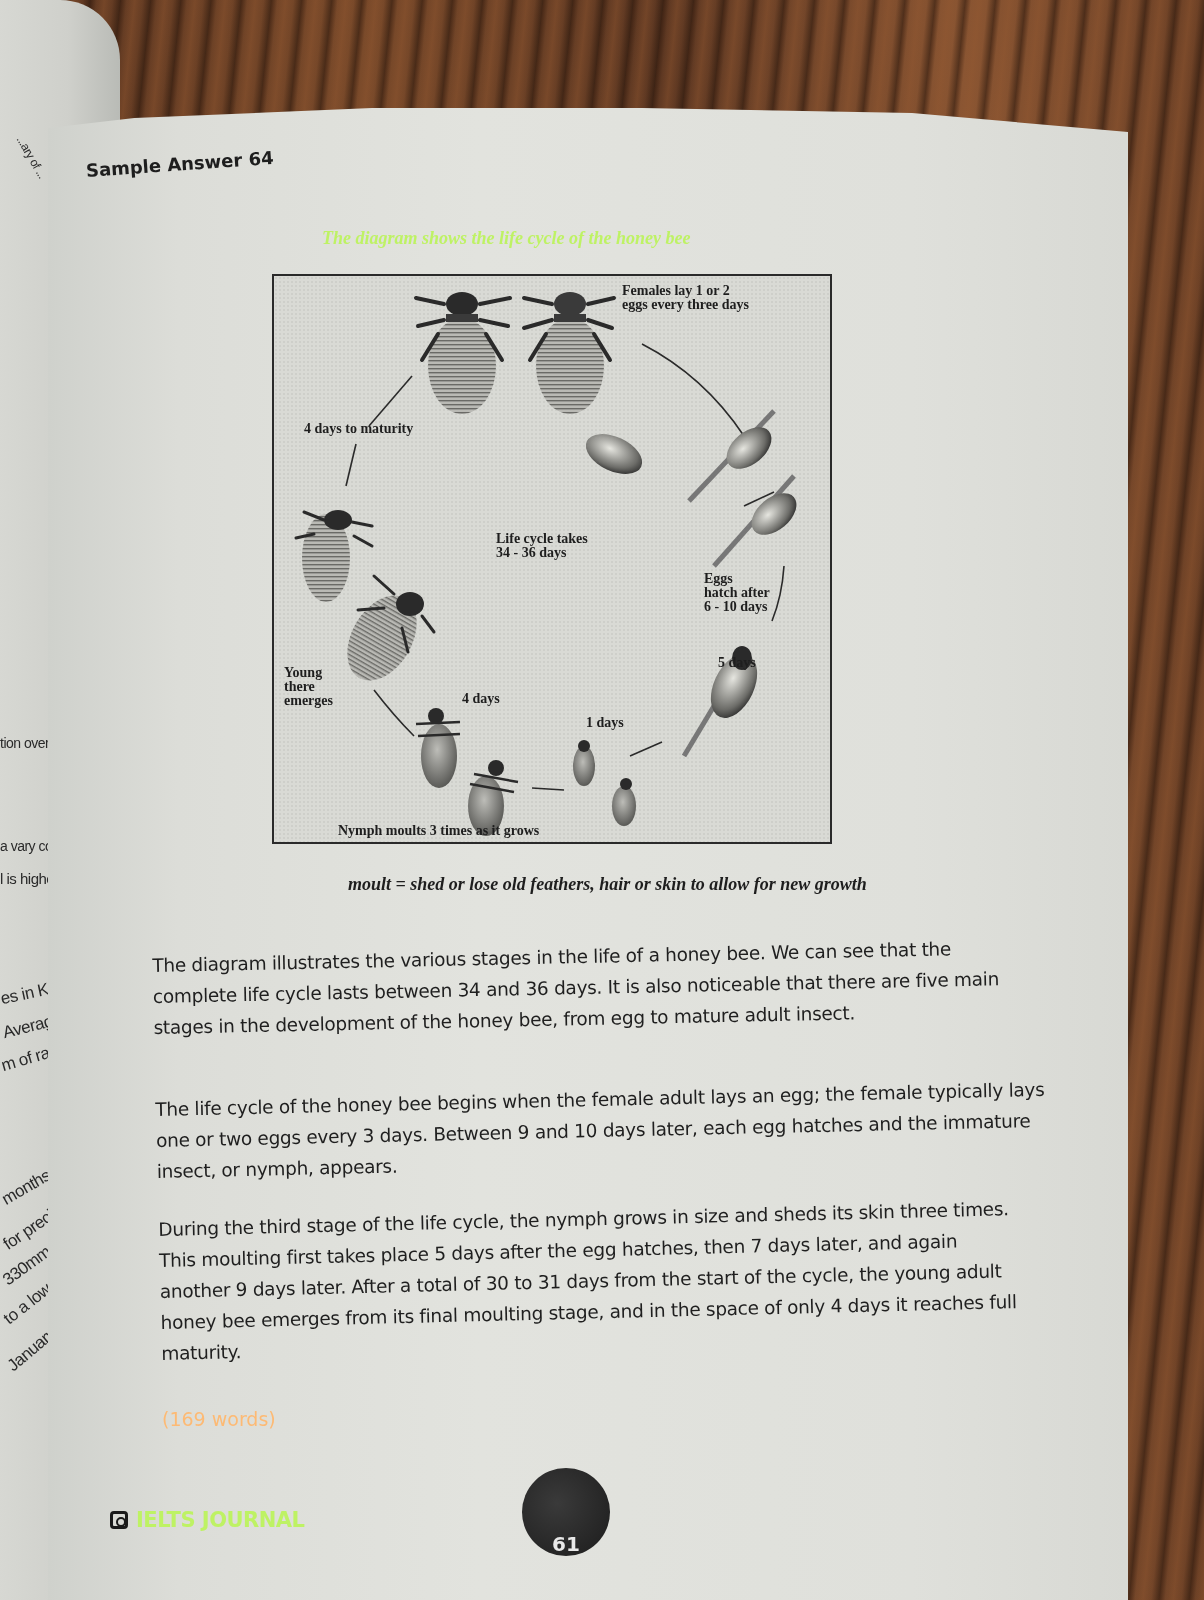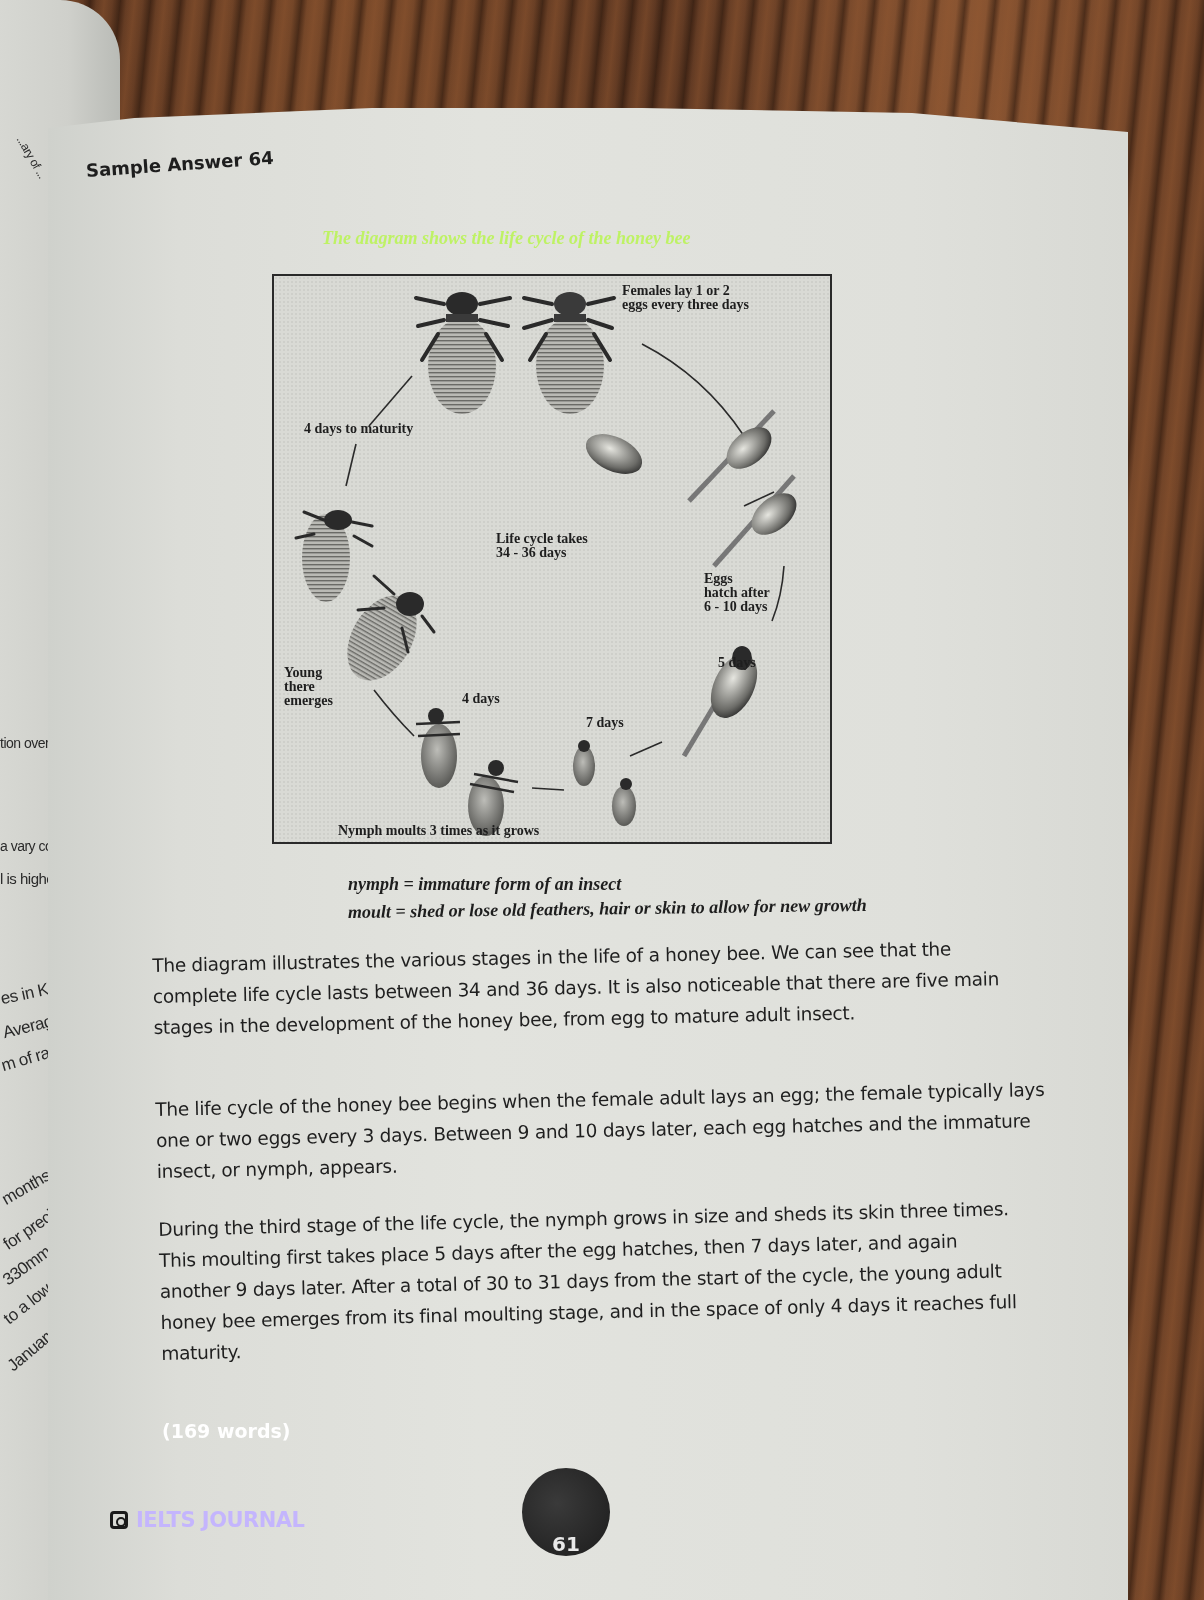--- a/index.html
+++ b/index.html
@@ -63,25 +63,25 @@
     .essay {
       position: absolute; left: 152px; width: 870px;
       font-family: "DejaVu Sans", sans-serif; font-size: 18.5px; color: #1f1f1f;
       line-height: 31px; letter-spacing: -0.3px;
     }
     .p1 { top: 950px; transform: rotate(-1.2deg); transform-origin: left top; }
     .p2 { top: 1094px; left: 155px; width: 895px; transform: rotate(-1.3deg); transform-origin: left top; }
     .p3 { top: 1214px; left: 158px; width: 865px; transform: rotate(-1.4deg); transform-origin: left top; }
     .word-count {
       position: absolute; left: 162px; top: 1408px;
-      font-family: "DejaVu Sans", sans-serif; font-weight: bold; font-size: 19px; color: #ffffff; margin-top: 12px;
+      font-family: "DejaVu Sans", sans-serif; font-weight: normal; font-size: 19px; color: #fdba74;
     }
     .footer-brand {
       position: absolute; left: 110px; top: 1508px;
-      font-family: "DejaVu Sans", sans-serif; font-weight: bold; font-size: 21px; color: #c4b5fd;
+      font-family: "DejaVu Sans", sans-serif; font-weight: bold; font-size: 21px; color: #bef264;
       display: flex; align-items: center; gap: 8px; letter-spacing: -0.5px;
     }
     .ig-icon {
       width: 18px; height: 18px; border: 3px solid #1a1a1a; border-radius: 4px; box-sizing: border-box;
       position: relative; background: #d9dad5;
     }
     .ig-icon::after {
       content: ""; position: absolute; left: 3px; top: 3px; width: 6px; height: 6px;
       border: 2px solid #1a1a1a; border-radius: 50%;
     }
@@ -247,26 +247,25 @@
     <div>hatch after</div>
     <div>6 - 10 days</div>
   </div>
   <div class="dlabel" style="left:396px;top:380px;margin-left:48px;">5 days</div>
   <div class="dlabel" style="left:10px;top:390px;">
     <div>Young</div>
     <div>there</div>
     <div>emerges</div>
   </div>
   <div class="dlabel" style="left:188px;top:416px;">4 days</div>
-  <div class="dlabel" style="left:312px;top:440px;">7 days</div>
+  <div class="dlabel" style="left:312px;top:440px;">1 days</div>
   <div class="dlabel" style="left:64px;top:548px;">Nymph moults 3 times as it grows</div>
 </div>
 
 <div class="glossary">
-  <div>nymph = immature form of an insect</div>
   <div>moult = shed or lose old feathers, hair or skin to allow for new growth</div>
 </div>
 
 <div class="essay p1">The diagram illustrates the various stages in the life of a honey bee. We can see that the complete life cycle lasts between 34 and 36 days. It is also noticeable that there are five main stages in the development of the honey bee, from egg to mature adult insect.</div>
 <div class="essay p2">The life cycle of the honey bee begins when the female adult lays an egg; the female typically lays one or two eggs every 3 days. Between 9 and 10 days later, each egg hatches and the immature insect, or nymph, appears.</div>
 <div class="essay p3">During the third stage of the life cycle, the nymph grows in size and sheds its skin three times. This moulting first takes place 5 days after the egg hatches, then 7 days later, and again another 9 days later. After a total of 30 to 31 days from the start of the cycle, the young adult honey bee emerges from its final moulting stage, and in the space of only 4 days it reaches full maturity.</div>
 
 <div class="word-count">(169 words)</div>
 
 <div class="footer-brand">

